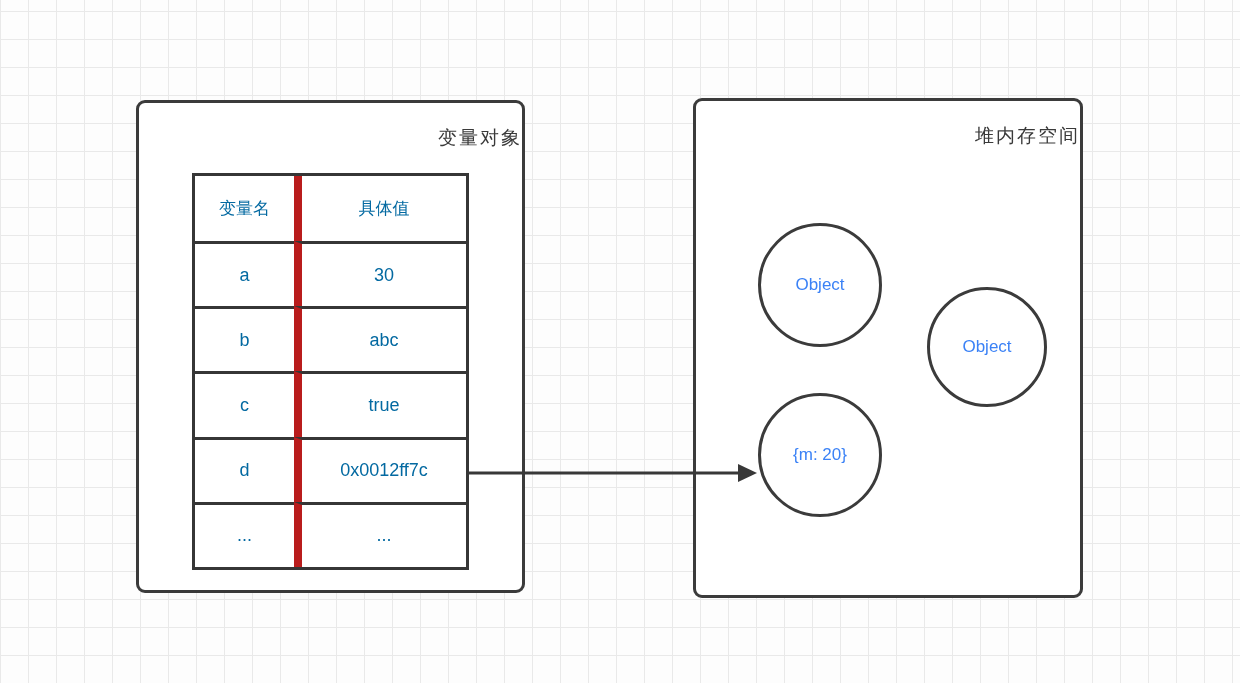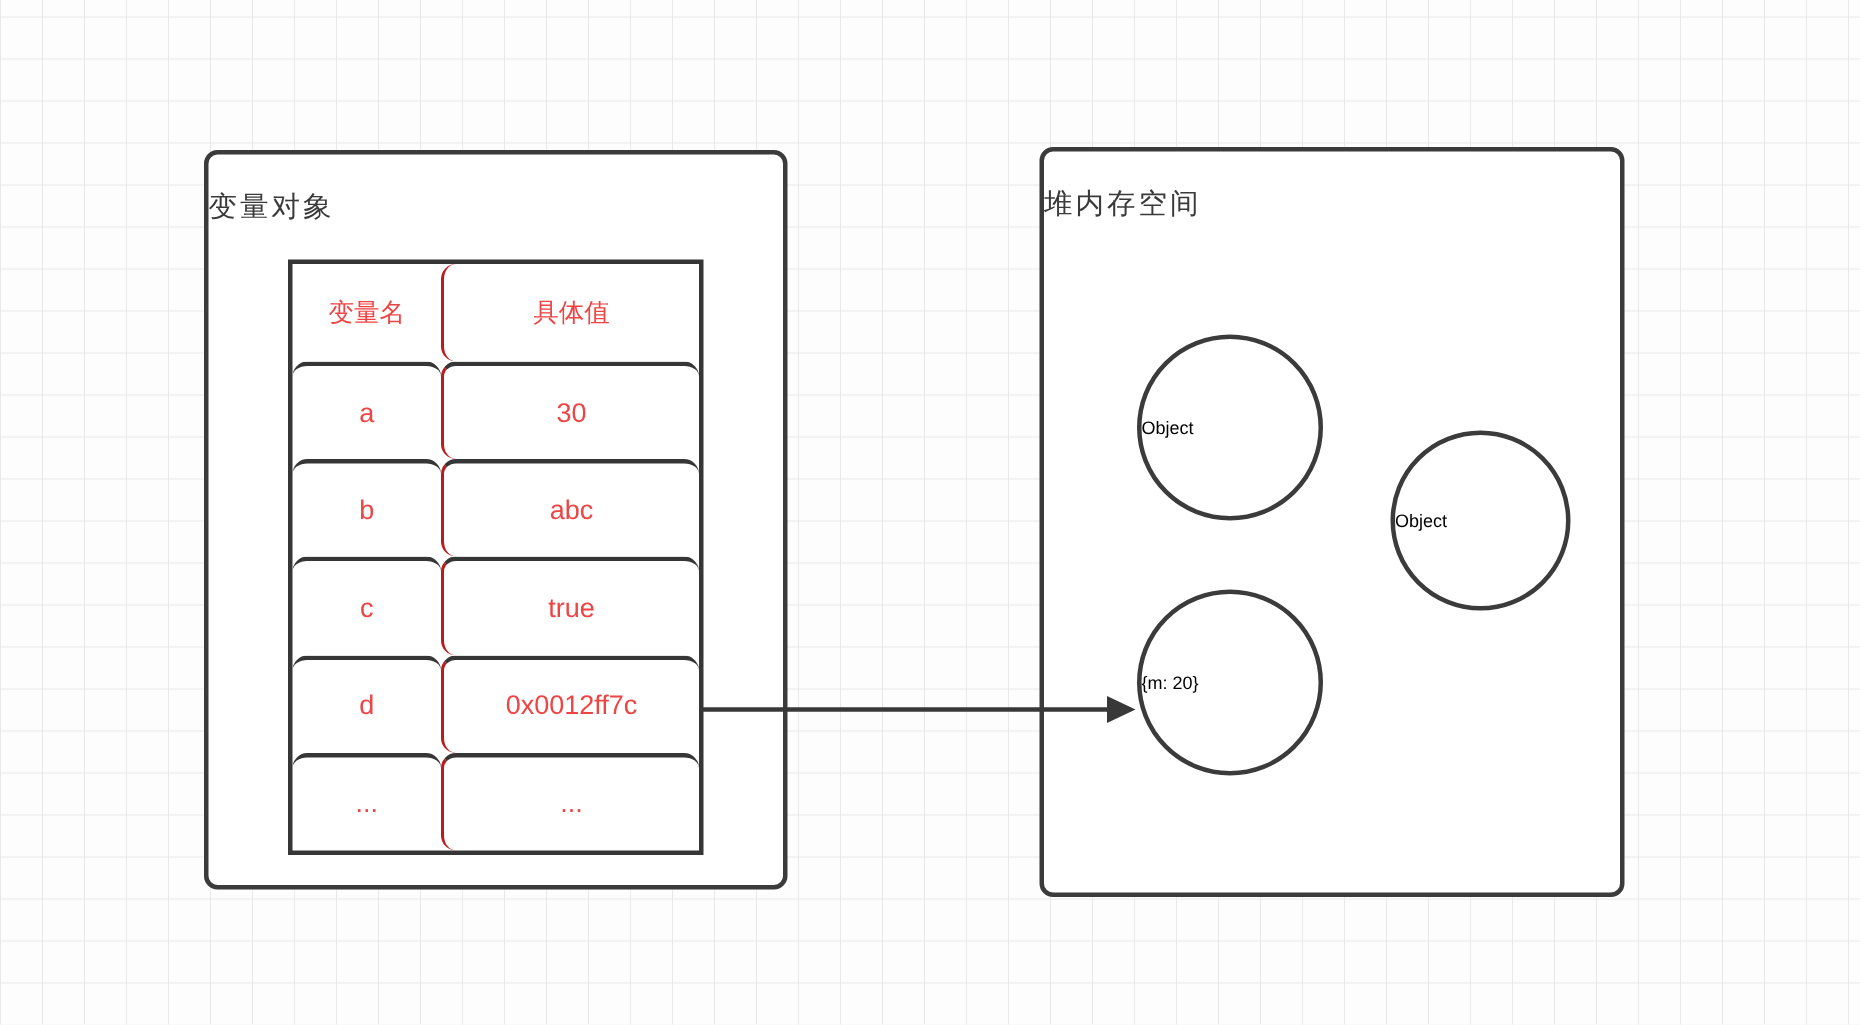--- a/index.html
+++ b/index.html
@@ -23,56 +23,55 @@
     position: absolute;
     background: #ffffff;
     border: 3px solid #3b3b3b;
     border-radius: 9px;
     box-sizing: border-box;
   }
   .box-left  { left: 136px; top: 100px; width: 389px; height: 493px; }
   .box-right { left: 693px; top:  98px; width: 390px; height: 500px; }
   .box-title {
     position: absolute; top: 22px; left: 0; right: 0;
-    text-align: left;
+    text-align: right;
     font-size: 19px;
     letter-spacing: 2px;
     color: #3a3a3a;
   }
   .vtable {
     position: absolute;
     left: 53px; top: 70px;
     width: 277px; height: 397px;
     box-sizing: border-box;
     border: 3px solid #363636;
     display: grid;
     grid-template-columns: 99px 1fr;
     grid-auto-rows: 1fr;
     background: #ffffff;
   }
   .cell {
     display: flex; align-items: center; justify-content: center;
     font-size: 18px;
-    color: #ef4444;
+    color: #0369a1;
     box-sizing: border-box;
     border-top: 3px solid #363636;
-    border-radius: 10px;
   }
   .cell.row0 { border-top: none; }
-  .cell.col1 { border-left: 2px solid #b91c1c; }
+  .cell.col1 { border-left: 8px solid #b91c1c; }
   .cell.head { font-size: 17px; }
   .circle {
     position: absolute;
     box-sizing: border-box;
     border: 3px solid #3b3b3b;
     border-radius: 50%;
     background: #ffffff;
-    display: flex; align-items: center; 
-    font-size: 12px;
-    color: #000000;
+    display: flex; align-items: center; justify-content: center;
+    font-size: 17px;
+    color: #3b82f6;
   }
   .circle-1 { left:  62px; top: 122px; width: 124px; height: 124px; }
   .circle-2 { left: 231px; top: 186px; width: 120px; height: 120px; }
   .circle-3 { left:  62px; top: 292px; width: 124px; height: 124px; }
   .arrow-layer {
     position: absolute; left: 0; top: 0;
     width: 1240px; height: 683px;
     pointer-events: none;
   }
 </style>

